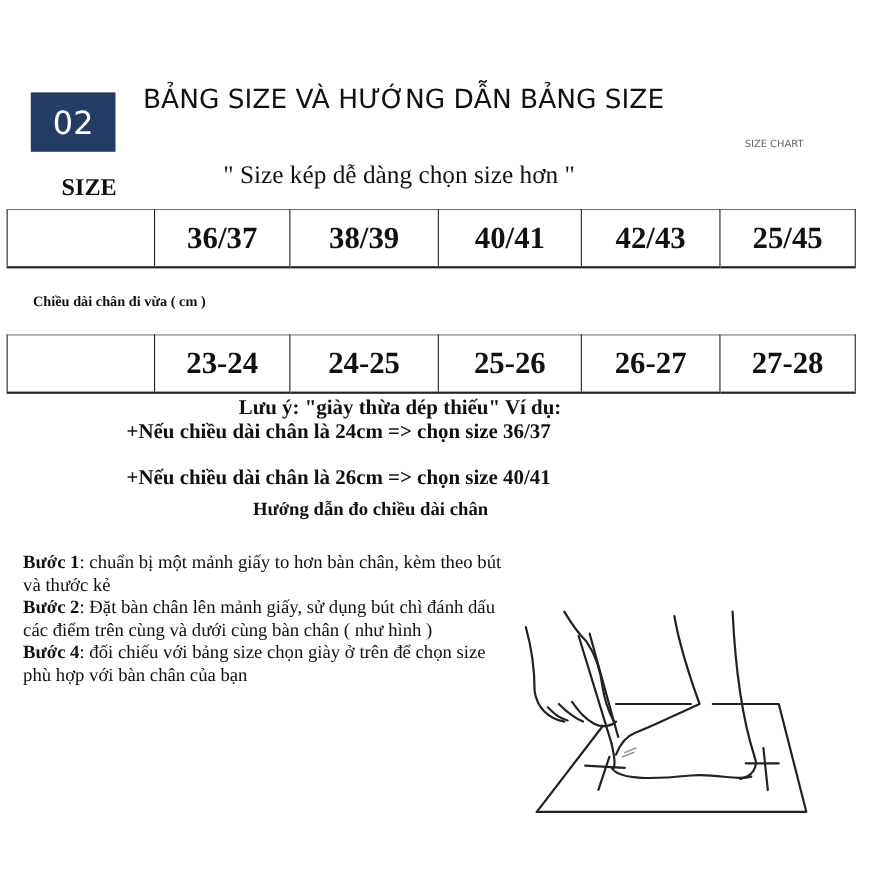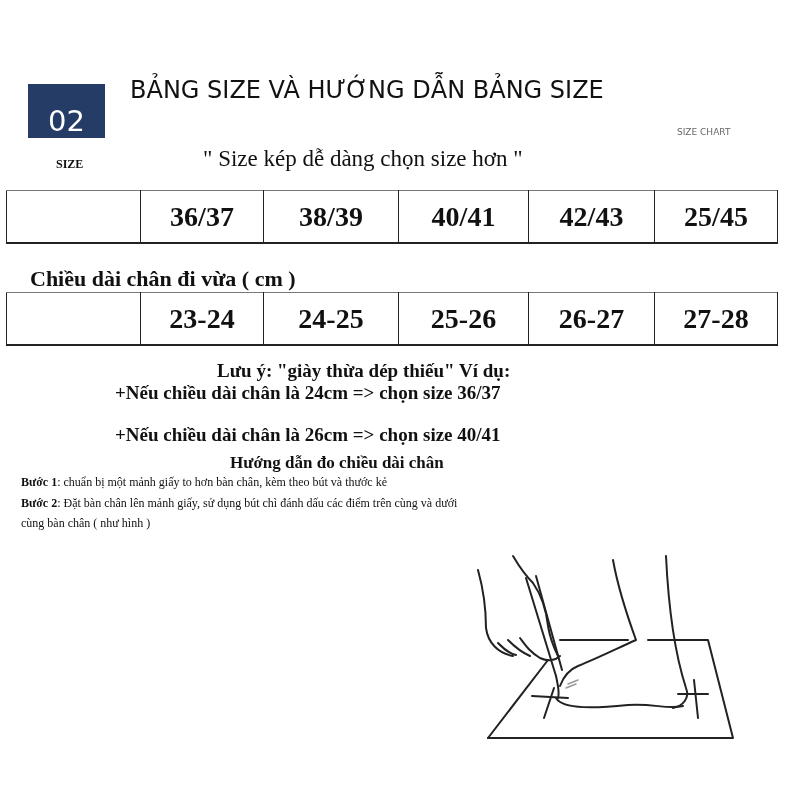--- a/index.html
+++ b/index.html
@@ -1,33 +1,33 @@
 <!DOCTYPE html>
 <html><head>
 <meta charset="utf-8">
 <style>
   html, body { margin:0; padding:0; }
   body { width:800px; height:800px; background:#ffffff; position:relative; overflow:hidden; font-family:"Liberation Serif", serif; color:#111; }
   .abs { position:absolute; }
-  .badge { left:28px; top:84px; width:77px; height:54px; background:#253c66; color:#ffffff; font-family:"DejaVu Sans", sans-serif; font-size:29px; display:flex; align-items:flex-end; justify-content:center; padding-top:2px; box-sizing:border-box; }
+  .badge { left:28px; top:84px; width:77px; height:54px; background:#253c66; color:#ffffff; font-family:"DejaVu Sans", sans-serif; font-size:29px; display:flex; align-items:center; justify-content:center; padding-top:2px; box-sizing:border-box; }
   .title { left:130px; top:76px; font-family:"DejaVu Sans", sans-serif; font-size:24px; letter-spacing:0px; color:#111; font-weight:normal; }
   .chart-label { left:677px; top:93px; font-family:"DejaVu Sans", sans-serif; font-size:9px; color:#666;margin-top:34px; }
-  .size-label { left:56px; top:157px; font-weight:bold; font-size:12px; }
+  .size-label { left:56px; top:157px; font-weight:bold; font-size:22px; }
   .tagline { left:203px; top:146px; font-size:23px; }
   table.grid { position:absolute; left:6px; width:771px; border-collapse:collapse; table-layout:fixed; }
   table.grid td { border-left:1.5px solid #222; border-right:1.5px solid #222; border-top:1px solid #777; border-bottom:2.5px solid #222; height:51px; text-align:center; vertical-align:middle; font-weight:bold; font-size:28px; font-family:"Liberation Serif", serif; padding:0; }
   .t1 { top:190px; }
-  .t2 { top:292px; }
-  .length-label { left:30px; top:266px; font-weight:bold; font-size:22px; }
+  .t2 { top:304px; }
+  .length-label { left:30px; top:266px; font-weight:bold; font-size:13px; }
   .note { left:100px; width:600px; text-align:left; font-weight:bold; font-size:19px; line-height:21px; }
   .note1 { top:360px; left:217px; }
   .note2 { top:382px; left:115px; }
   .note3 { top:424px; left:115px; }
   .guide-title { left:230px; top:453px; font-weight:bold; font-size:17px; }
-  .steps { left:21px; top:472px; width:440px; font-size:12px; line-height:20.6px; }
+  .steps { left:21px; top:501px; width:440px; font-size:17px; line-height:20.6px; }
   .steps b { font-weight:bold; }
   .illus { left:468px; top:548px; width:270px; height:210px; }
 </style>
 </head>
 <body>
 
 <div class="abs badge">
     <span>02</span>
   </div>
 <div class="abs title">BẢNG SIZE VÀ HƯỚNG DẪN BẢNG SIZE</div>
@@ -82,20 +82,21 @@
 
 <div class="abs note note1">Lưu ý: "giày thừa dép thiếu" Ví dụ:</div>
 <div class="abs note note2">+Nếu chiều dài chân là 24cm =&gt; chọn size 36/37</div>
 <div class="abs note note3">+Nếu chiều dài chân là 26cm =&gt; chọn size 40/41</div>
 
 <div class="abs guide-title">Hướng dẫn đo chiều dài chân</div>
 
 <div class="abs steps">
   <div><b>Bước 1</b><span>: chuẩn bị một mảnh giấy to hơn bàn chân, kèm theo bút và thước kẻ</span></div>
   <div><b>Bước 2</b><span>: Đặt bàn chân lên mảnh giấy, sử dụng bút chì đánh dấu các điểm trên cùng và dưới cùng bàn chân ( như hình )</span></div>
+  <div><b>Bước 4</b><span>: đối chiếu với bảng size chọn giày ở trên để chọn size phù hợp với bàn chân của bạn</span></div>
 </div>
 
 <svg class="abs illus" viewBox="0 0 270 210" fill="none" stroke="#222" stroke-width="2" stroke-linecap="round" stroke-linejoin="round">
 
   <path d="M20 190 L80 112"></path>
   <path d="M20 190 L265 190 L240 92 L180 92"></path>
   <path d="M92 92 L160 92"></path>
 
   <path d="M145 12 C150 40 160 70 168 92 C150 100 130 110 110 118 C100 122 95 130 92 138"></path>
 

